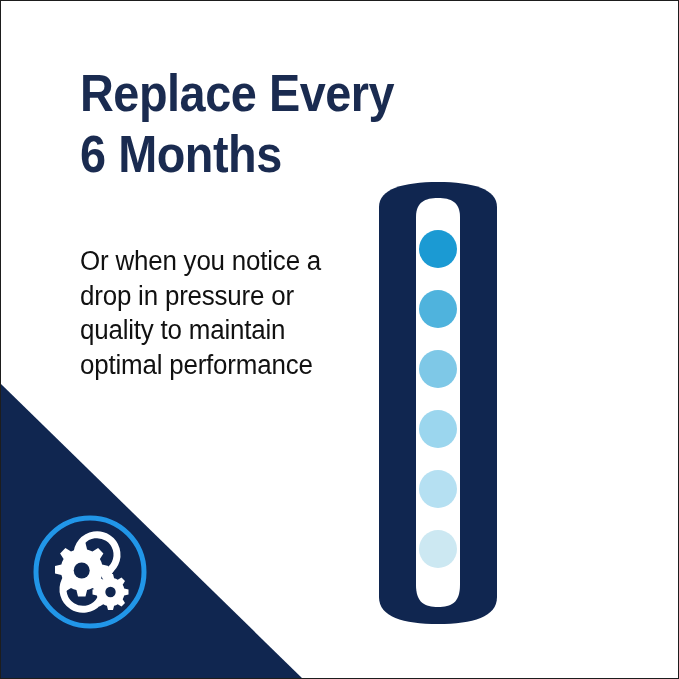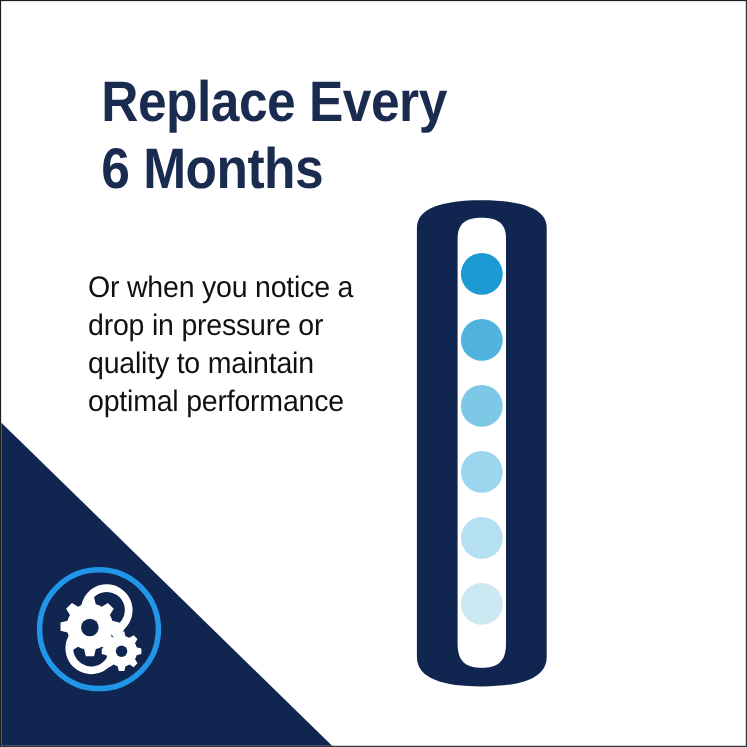--- a/index.html
+++ b/index.html
@@ -24,21 +24,21 @@
     left: 0;
     top: 0;
     width: 679px;
     height: 679px;
     pointer-events: none;
   }
 
   
   .text-block {
     position: absolute;
-    left: 91px;
+    left: 79px;
     top: 62px;
     width: 300px;
   }
   .headline {
     color: #1a2b50;
     font-family: "Liberation Sans Narrow", "Liberation Sans", sans-serif;
     font-size: 52px;
     line-height: 1.18;
     font-weight: 700;
     letter-spacing: -0.5px;

